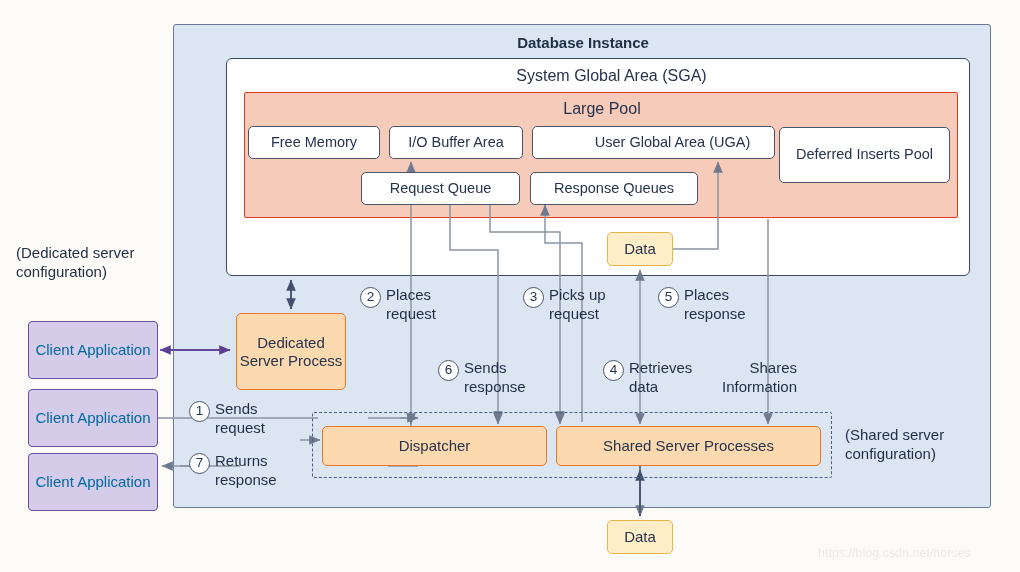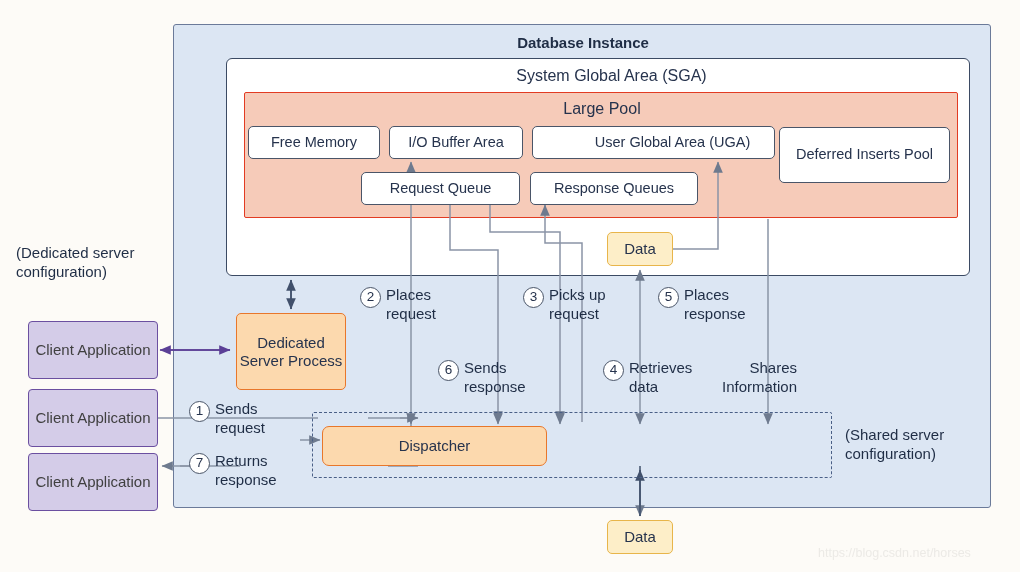--- a/index.html
+++ b/index.html
@@ -48,33 +48,33 @@
   #request-queue    { left: 361px; top: 172px; width: 159px; height: 33px; }
   #response-queues  { left: 530px; top: 172px; width: 168px; height: 33px; }
 
   
   .data-box { background: #fdeec8; border: 1.3px solid #e8b54a; border-radius: 5px; font-size: 15px; }
   #data-top    { left: 607px; top: 232px; width: 66px; height: 34px; }
   #data-bottom { left: 607px; top: 520px; width: 66px; height: 34px; }
 
   
   .client-app { background: #d4cce8; border: 1.4px solid #6b4fa0; border-radius: 4px;
-                width: 130px; height: 58px; left: 28px; font-size: 15px; color: #404040; }
+                width: 130px; height: 58px; left: 28px; font-size: 15px; color: #0369a1; }
   #client-app-1 { top: 321px; }
   #client-app-2 { top: 389px; }
   #client-app-3 { top: 453px; }
 
   
   .proc-box { background: #fcd9ae; border: 1.4px solid #e8772b; border-radius: 5px; color: #26334d; }
   #dedicated-server { left: 236px; top: 313px; width: 110px; height: 77px; font-size: 15px; }
 
   
   #shared-group { left: 312px; top: 412px; width: 520px; height: 66px;
     border: 1.5px dashed #4a5f86; border-radius: 2px; display: block; background: transparent; }
-  #dispatcher   { left: 322px; top: 426px; width: 225px; height: 40px; font-size: 15px; border-radius: 7px; }
+  #dispatcher   { left: 322px; top: 426px; width: 225px; height: 40px; font-size: 15px; }
   #shared-procs { left: 556px; top: 426px; width: 265px; height: 40px; font-size: 15px; }
 
   
   .caption { position: absolute; color: #1f2d45; font-size: 15px; line-height: 1.28; }
   #dedicated-config-label { left: 16px; top: 243px; width: 155px; }
   #shared-config-label    { left: 845px; top: 425px; width: 160px; text-align: left; }
 
   
   .step { position: absolute; display: flex; align-items: flex-start; gap: 5px; color: #1f2d45; font-size: 15px; line-height: 1.25; }
   .step .num {
@@ -210,20 +210,23 @@
 
   <div class="caption" id="dedicated-config-label">(Dedicated server configuration)</div>
   <div class="box proc-box" id="dedicated-server">
     <span>Dedicated Server Process</span>
   </div>
 
   <div class="box" id="shared-group"></div>
   <div class="box proc-box" id="dispatcher">
     <span>Dispatcher</span>
   </div>
+  <div class="box proc-box" id="shared-procs">
+    <span>Shared Server Processes</span>
+  </div>
   <div class="caption" id="shared-config-label">(Shared server configuration)</div>
 
   <div class="step" id="step-1">
     <span class="num">1</span>
     <span class="txt">Sends
 request</span>
   </div>
   <div class="step" id="step-7">
     <span class="num">7</span>
     <span class="txt">Returns

